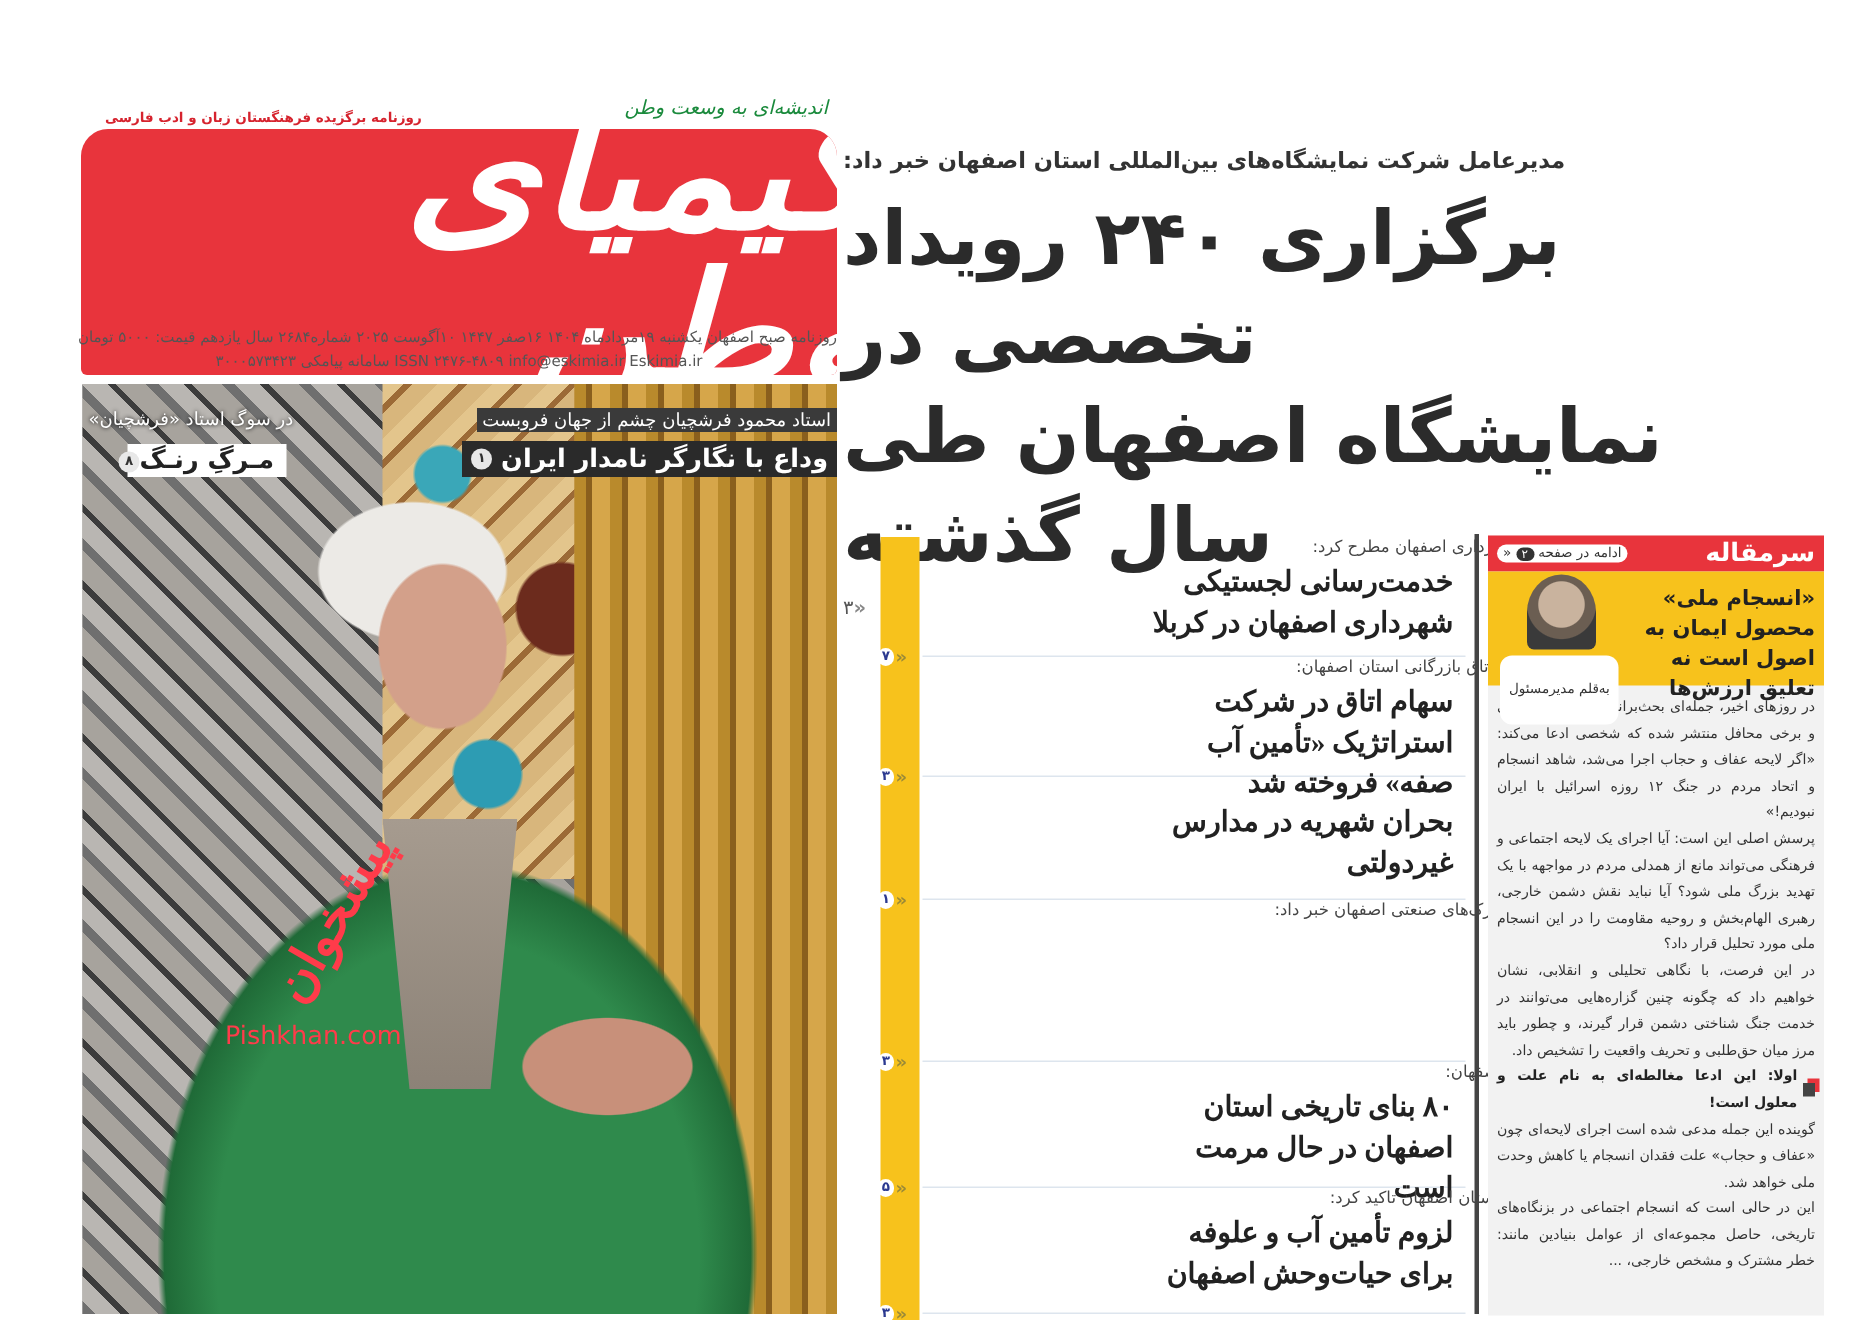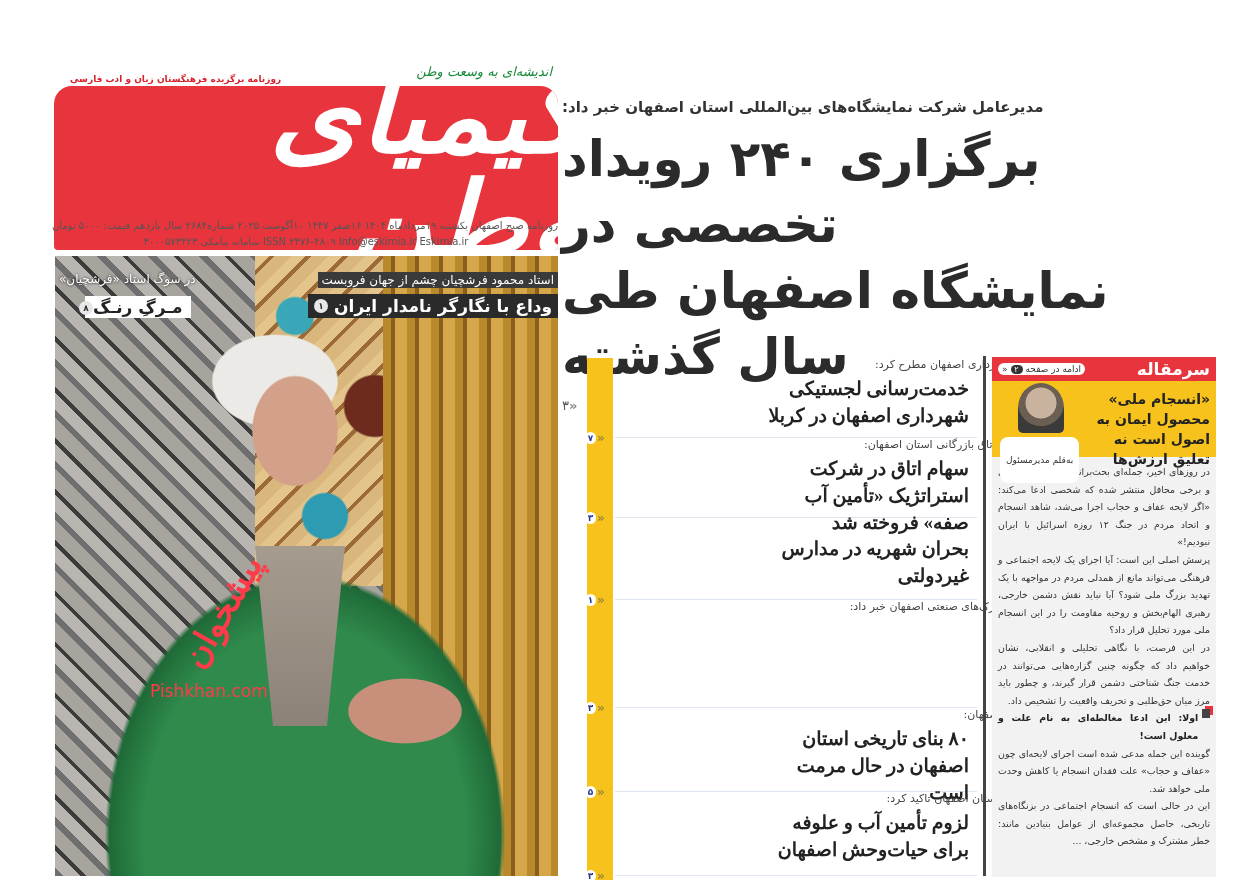--- a/index.html
+++ b/index.html
@@ -156,21 +156,21 @@
   .ed-portrait {
     position: absolute; left: 26px; top: 2px; width: 46px; height: 50px; border-radius: 50% 50% 10% 10%;
     background: radial-gradient(circle at 50% 40%, #c9b39e 0 40%, #6b5e52 42% 60%, #3a3a3a 62%);
   }
   .ed-byline {
     position: absolute; left: 8px; top: 56px; background: #fff; border-radius: 8px; font-size: 9px;
     color: #333; padding: 18px 6px; direction: rtl;
   }
   .ed-body { padding: 6px 6px 0 6px; direction: rtl; text-align: justify; font-size: 9.4px; line-height: 17.6px; color: #333; }
   .ed-body p { margin: 0; }
-  .ed-sub { font-weight: bold; color: #222; display: flex; gap: 4px; }
+  .ed-sub { font-weight: bold; color: #222; display: flex; align-items: center; gap: 4px; }
   .ed-sub .sq { width: 9px; height: 9px; background: #444; display: inline-block; box-shadow: 3px -3px 0 #e8343c; }
 </style>
 </head>
 <body>
 
 <div class="page">
 
   <div class="masthead">
     <div class="slogan">اندیشه‌ای به وسعت وطن</div>
     <div class="tagline">روزنامه برگزیده فرهنگستان زبان و ادب فارسی</div>

